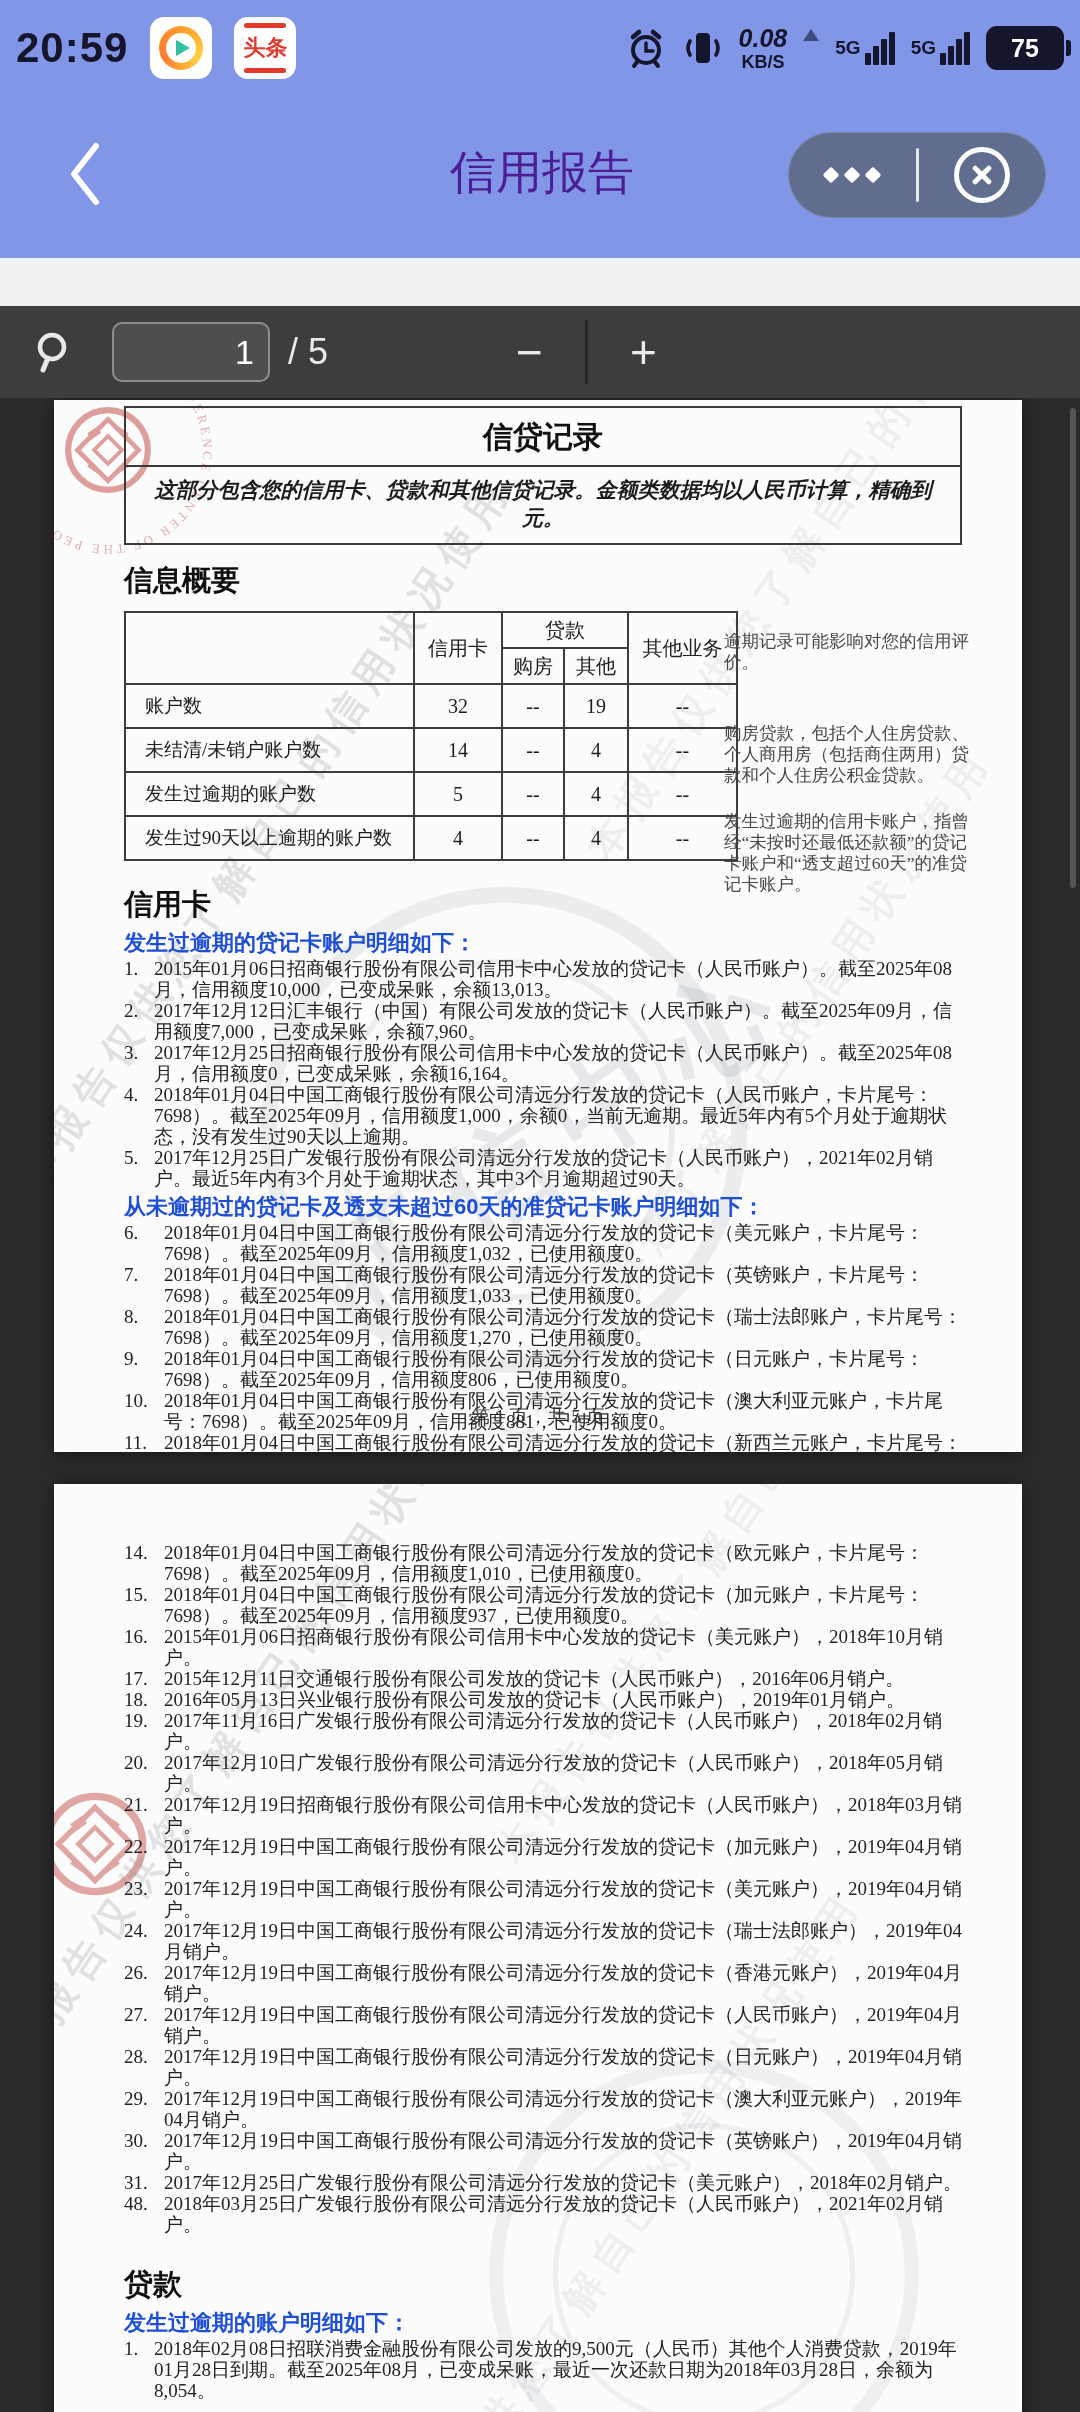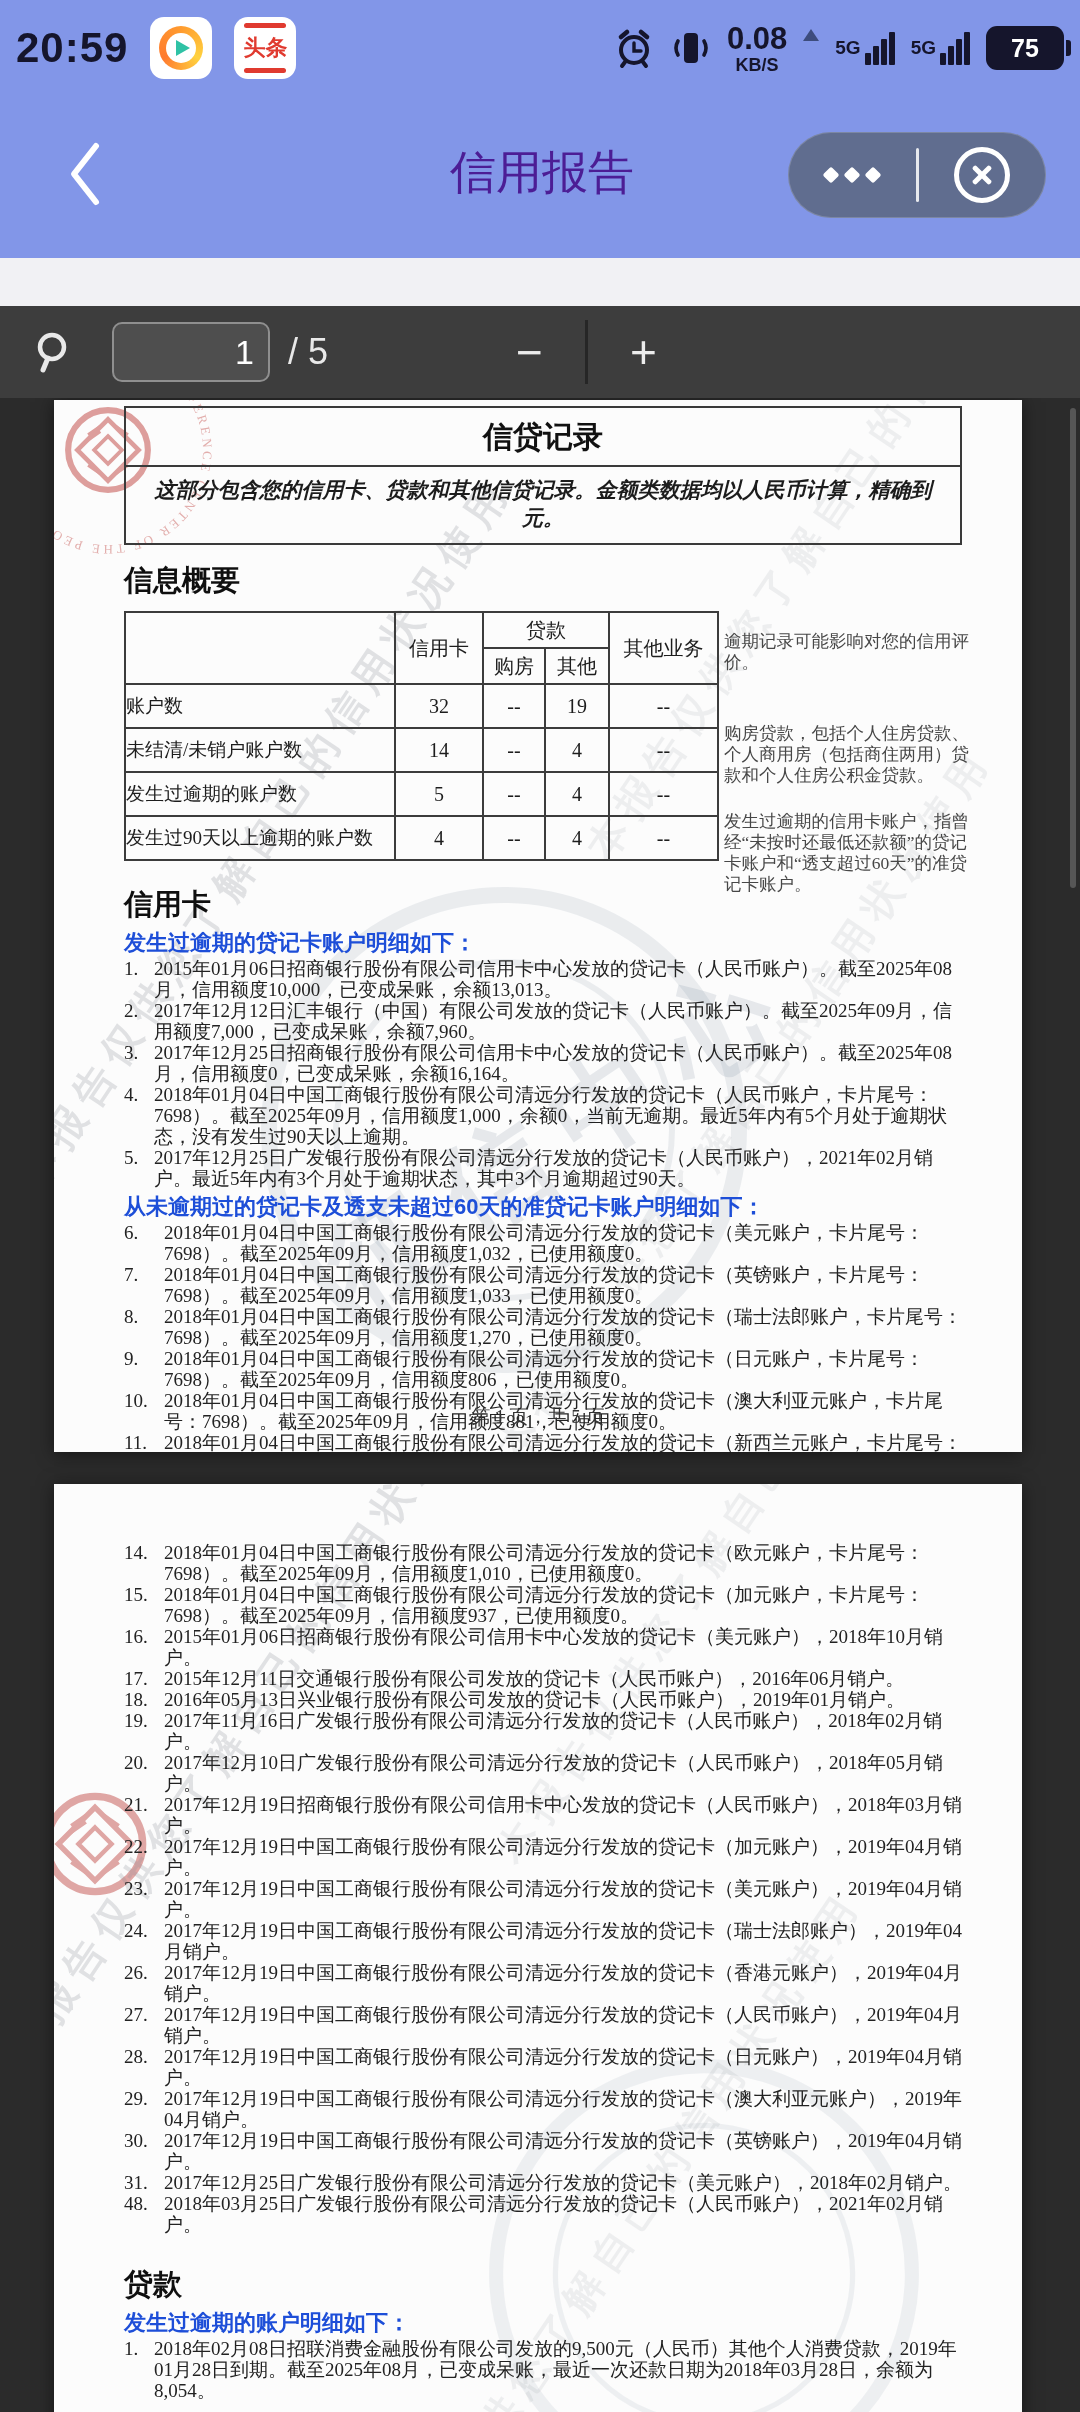--- a/index.html
+++ b/index.html
@@ -13,21 +13,21 @@
            display:flex;align-items:center;justify-content:center;position:relative;overflow:hidden;}
   .vid-ring{width:44px;height:44px;border-radius:50%;background:conic-gradient(#ff9b2f,#ffd23f,#ff7a2f,#ff9b2f);
             display:flex;align-items:center;justify-content:center;}
   .vid-in{width:30px;height:30px;border-radius:50%;background:#fff;display:flex;align-items:center;justify-content:center;}
   .vid-play{width:0;height:0;border-left:14px solid #2fc2a5;border-top:8px solid transparent;border-bottom:8px solid transparent;margin-left:4px;}
   .tt-txt{color:#e03a2f;font-weight:bold;font-size:22px;line-height:1;}
   .tt-bar{position:absolute;left:10px;right:10px;height:5px;background:#e03a2f;border-radius:3px;}
   .tt-bar.t{top:6px}.tt-bar.b{bottom:6px}
   .sb-right{margin-left:auto;display:flex;align-items:center;gap:16px;}
   .speed{display:flex;flex-direction:column;align-items:center;line-height:1;font-weight:bold;}
-  .speed .v{font-size:31px;} .speed .u{font-size:18px;margin-top:2px;}
+  .speed .v{font-size:25px;font-style:italic;} .speed .u{font-size:18px;margin-top:2px;}
   .uparrow{width:0;height:0;border-left:8px solid transparent;border-right:8px solid transparent;
            border-bottom:12px solid #3d4c7d;margin-bottom:26px;}
   .sig{display:flex;align-items:flex-end;gap:2px;}
   .sig .g5{font-size:19px;font-weight:bold;margin-bottom:6px;margin-right:2px;}
   .bar{width:6px;background:#15152c;border-radius:1px;}
   .b1{height:12px}.b2{height:19px}.b3{height:26px}.b4{height:33px}
   .battery{width:78px;height:44px;border-radius:11px;background:#15152c;color:#fff;display:flex;
            align-items:center;justify-content:center;font-size:25px;font-weight:bold;position:relative;}
   .battery:after{content:"";position:absolute;right:-7px;top:14px;width:5px;height:16px;background:#15152c;border-radius:0 3px 3px 0;}
   
@@ -69,21 +69,21 @@
   .tb-note{text-align:center;font-style:italic;font-weight:bold;font-size:21px;padding:9px 24px 11px;color:#1c1c1c;}
   .sec-h{font-family:"Liberation Sans",sans-serif;font-weight:bold;font-size:29px;color:#0f0f0f;}
   .h-summary{margin:16px 0 10px;}
   .h-cc{margin:24px 0 2px;}
   .h-loan{margin:30px 0 2px;}
   
   .summary{position:relative;}
   table.sum{border-collapse:collapse;}
   table.sum td{border:2px solid #3c3c3c;font-size:20px;text-align:center;color:#1d1d1d;}
   table.sum .hd{height:32px;font-weight:normal;}
-  table.sum .lb{width:267px;text-align:left;padding-left:0;font-size:19px;}
+  table.sum .lb{width:267px;text-align:left;padding-left:19px;font-size:19px;}
   .c-cc{width:84px}.c-h{width:58px}.c-o{width:60px}.c-b{width:105px}
   table.sum .dr td{height:40px;}
   .notes{position:absolute;left:596px;top:0;width:252px;font-size:17.5px;line-height:21px;color:#474747;}
   .notes p{position:absolute;margin:4px;width:252px;}
   .n1{top:16px}.n2{top:108px}.n3{top:196px}
   
   .intro{font-family:"Liberation Sans",sans-serif;font-weight:bold;font-size:22px;line-height:30px;color:#1d4ed8;margin-top:3px;}
   .dl{font-size:19px;line-height:21px;}
   .dl .li{position:relative;padding-left:40px;}
   .dl.narrow .li{padding-left:30px;}

